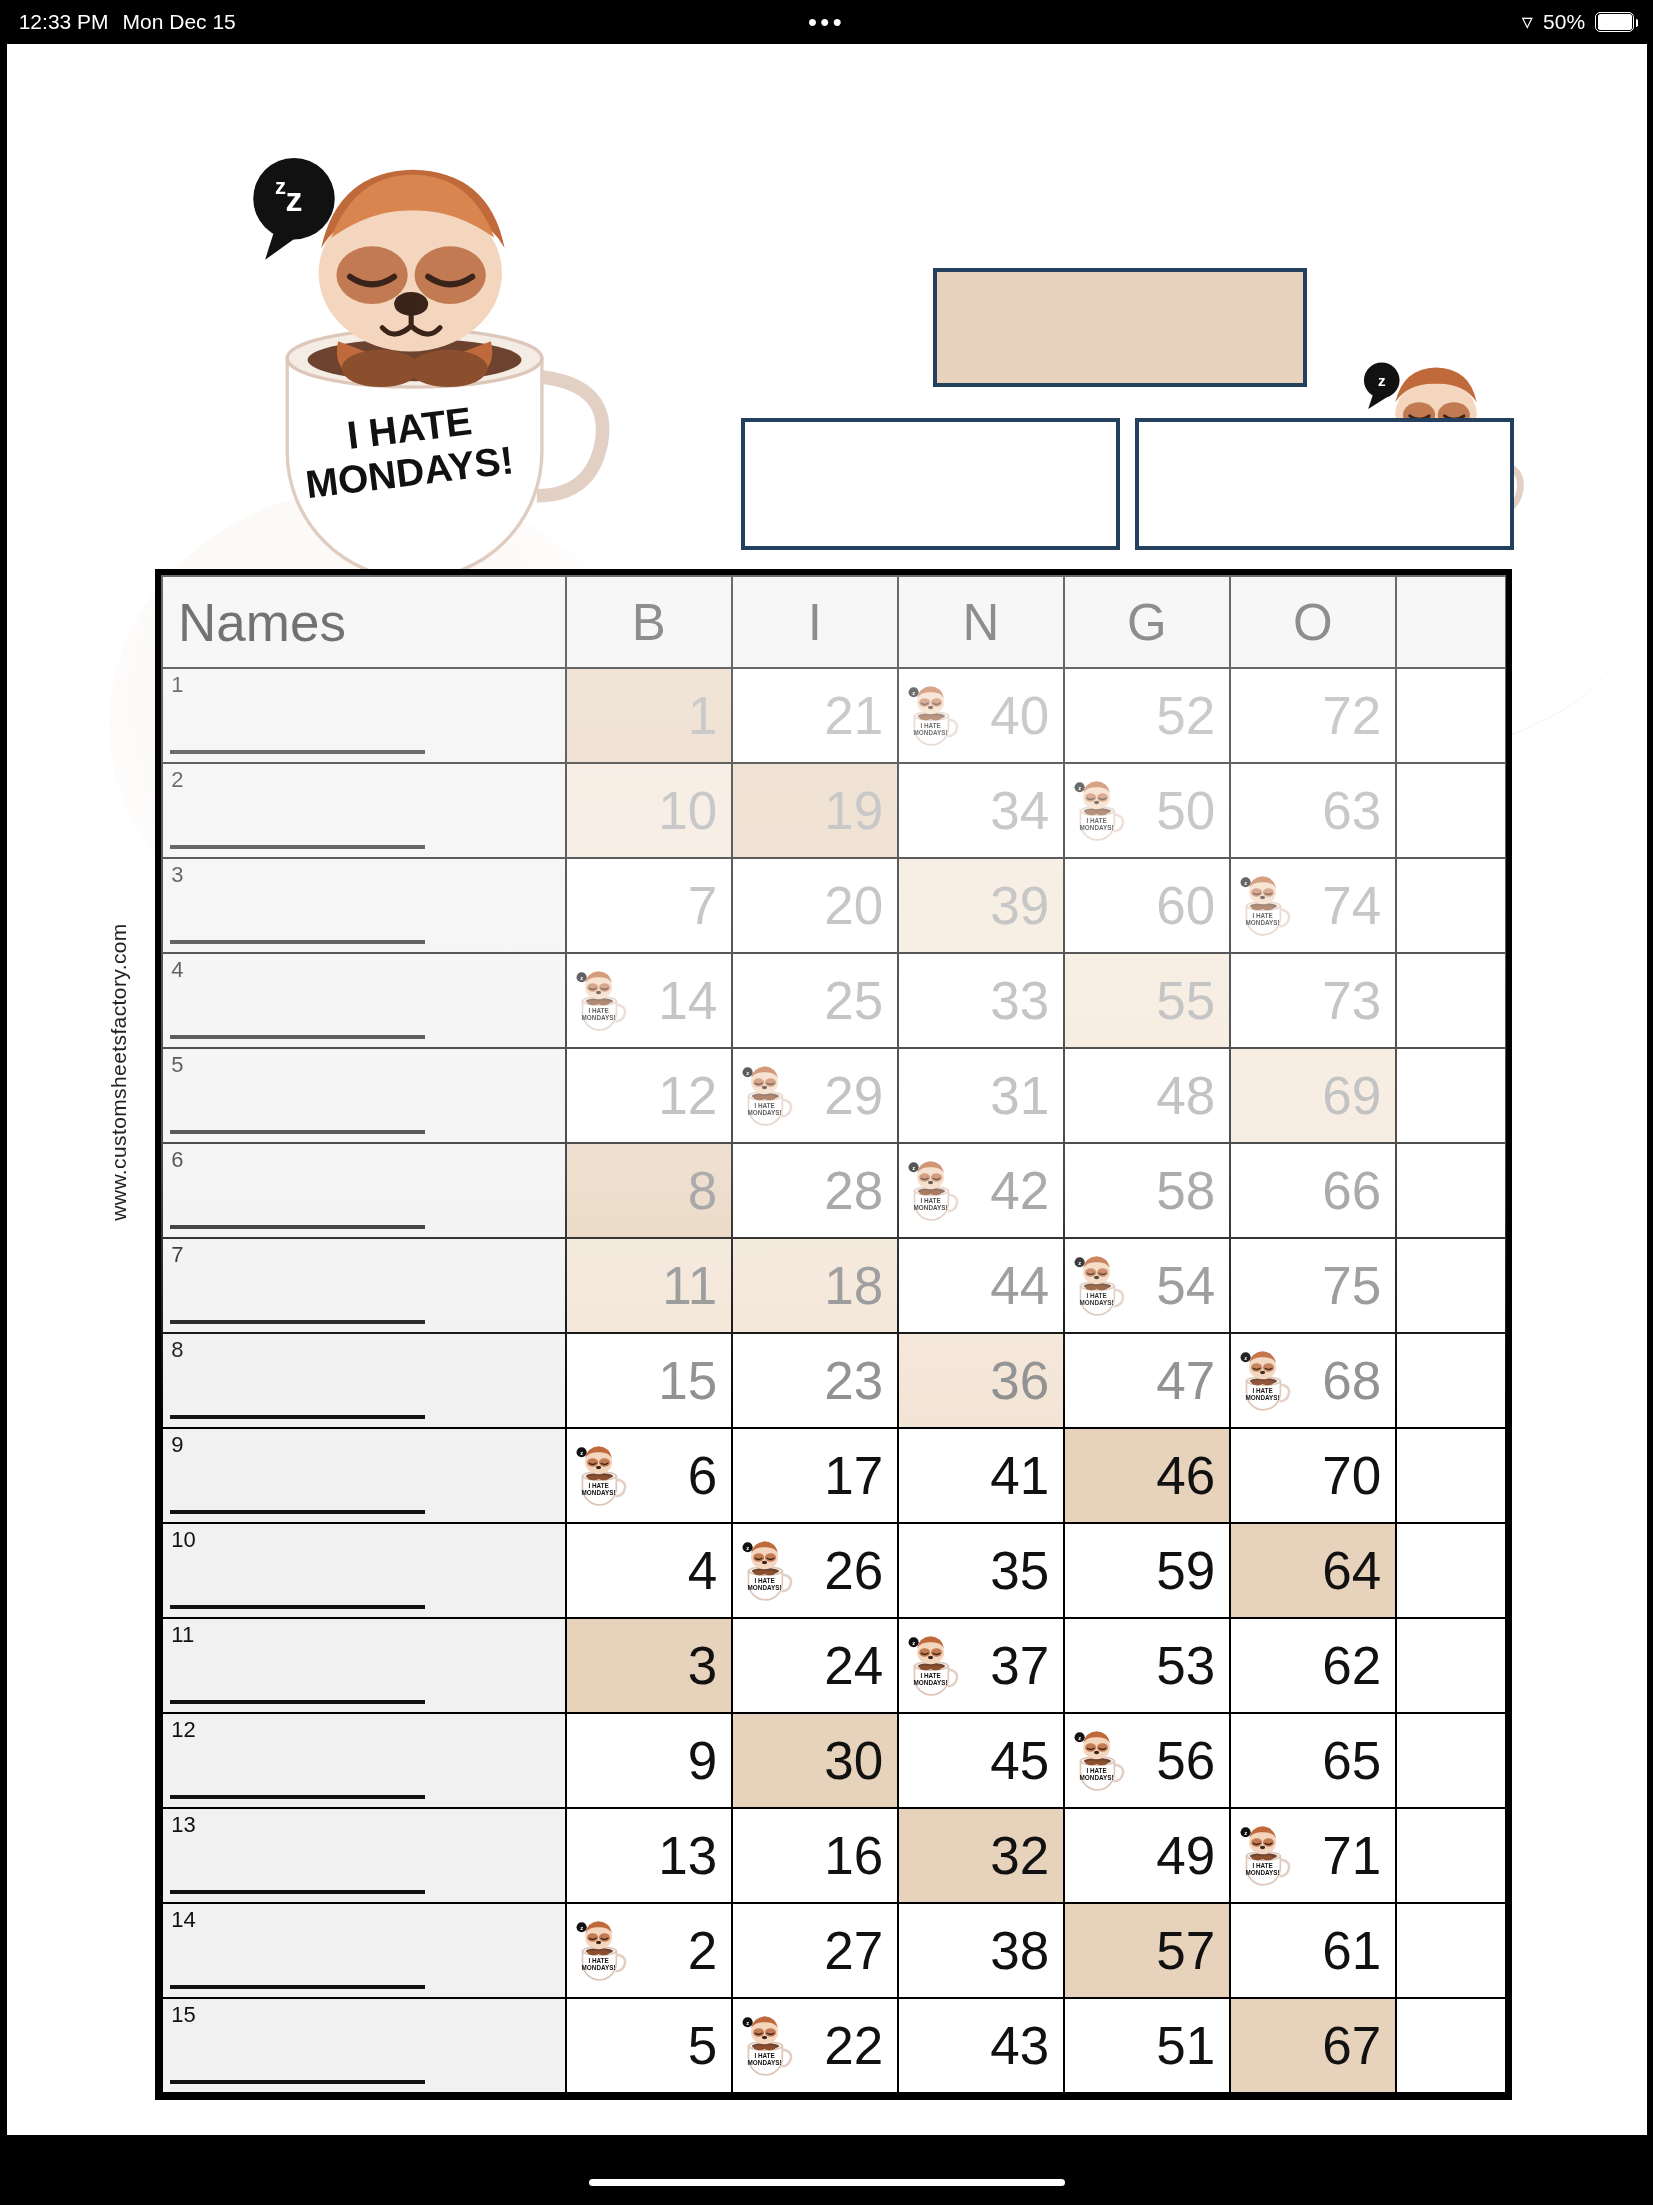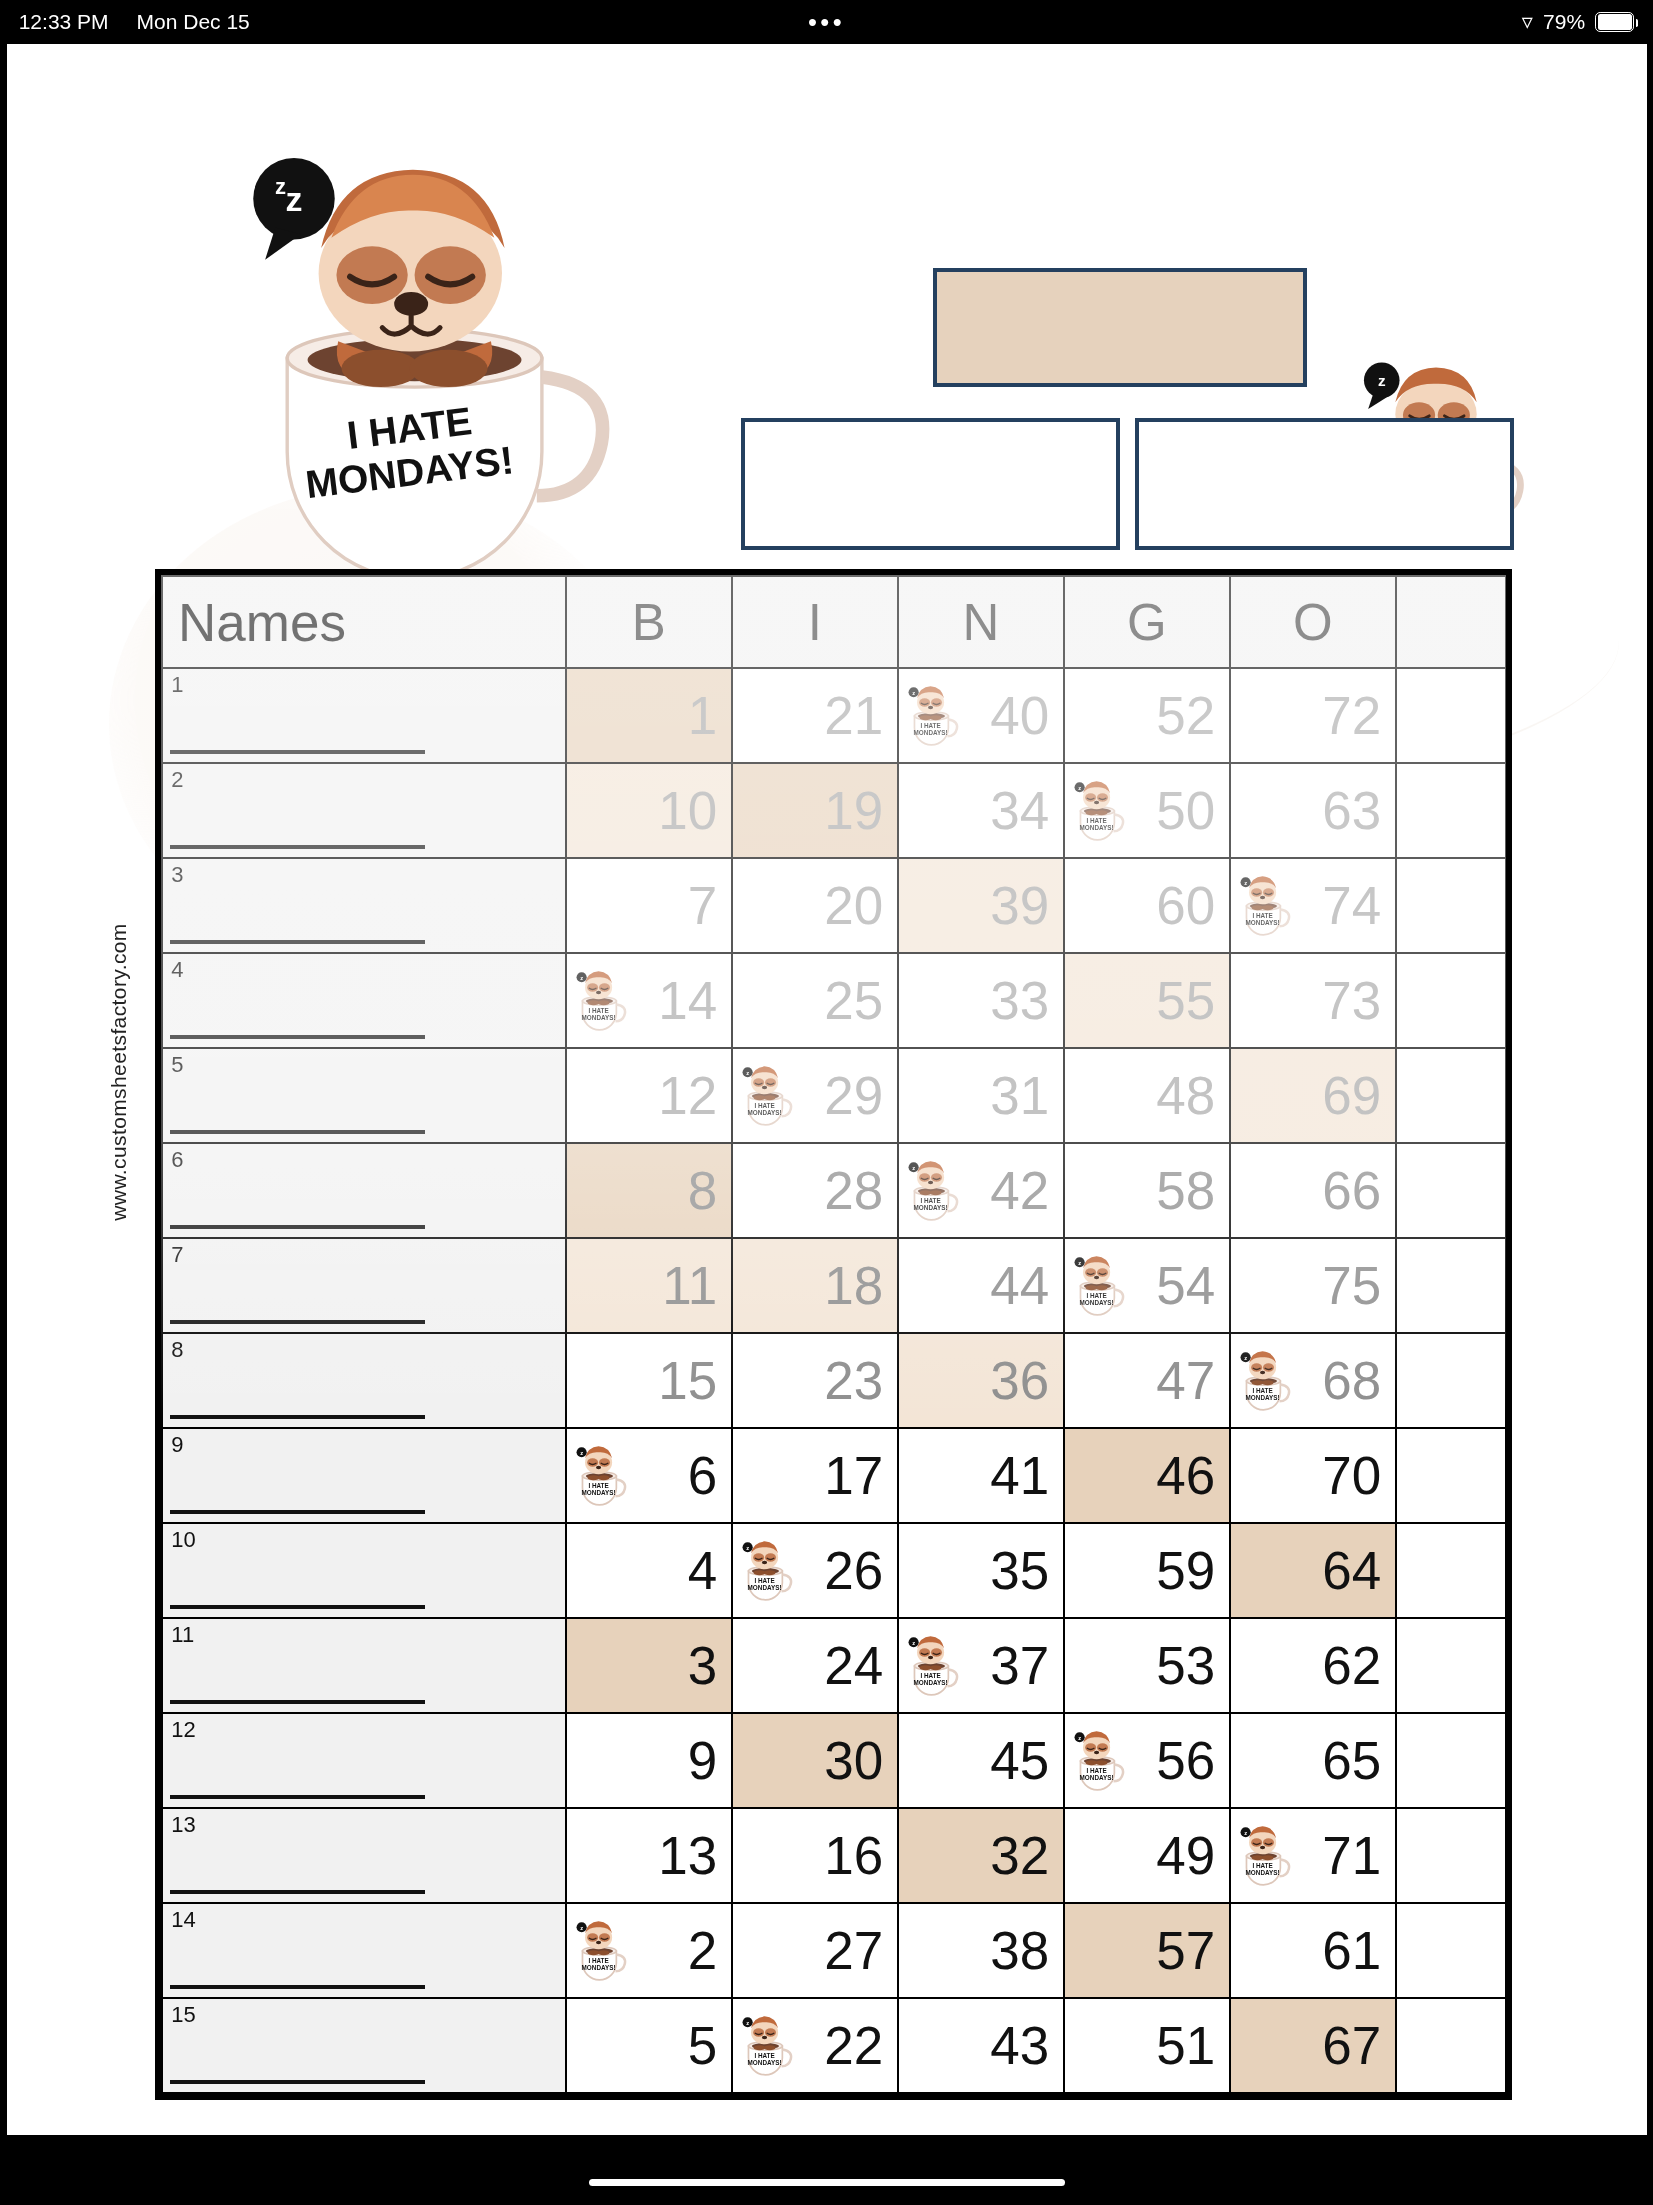--- a/index.html
+++ b/index.html
@@ -21,21 +21,21 @@
     color: #fff;
     display: flex;
     align-items: center;
     font-size: 21px;
   }
   .status-left {
     position: absolute;
     left: 18.7px;
     display: flex;
     align-items: center;
-    gap: 28px;
+    gap: 14px;
     font-size: 21px;
   }
   .status-center {
     position: absolute;
     left: 50%;
     transform: translateX(-50%);
     letter-spacing: 3.4px;
     font-size: 25.5px;
     line-height: 12px;
   }
@@ -265,21 +265,21 @@
 <body>
 
 <div class="status-bar">
   <div class="status-left">
     <span>12:33 PM</span>
     <span>Mon Dec 15</span>
   </div>
   <div class="status-center">•••</div>
   <div class="status-right">
     <span class="wifi-glyph">▿</span>
-    <span>79%</span>
+    <span>50%</span>
     <span class="battery">
         <i></i>
       </span>
   </div>
 </div>
 
 <div class="page">
 
   <div class="watermark">
     <div class="wm-blob"></div>

